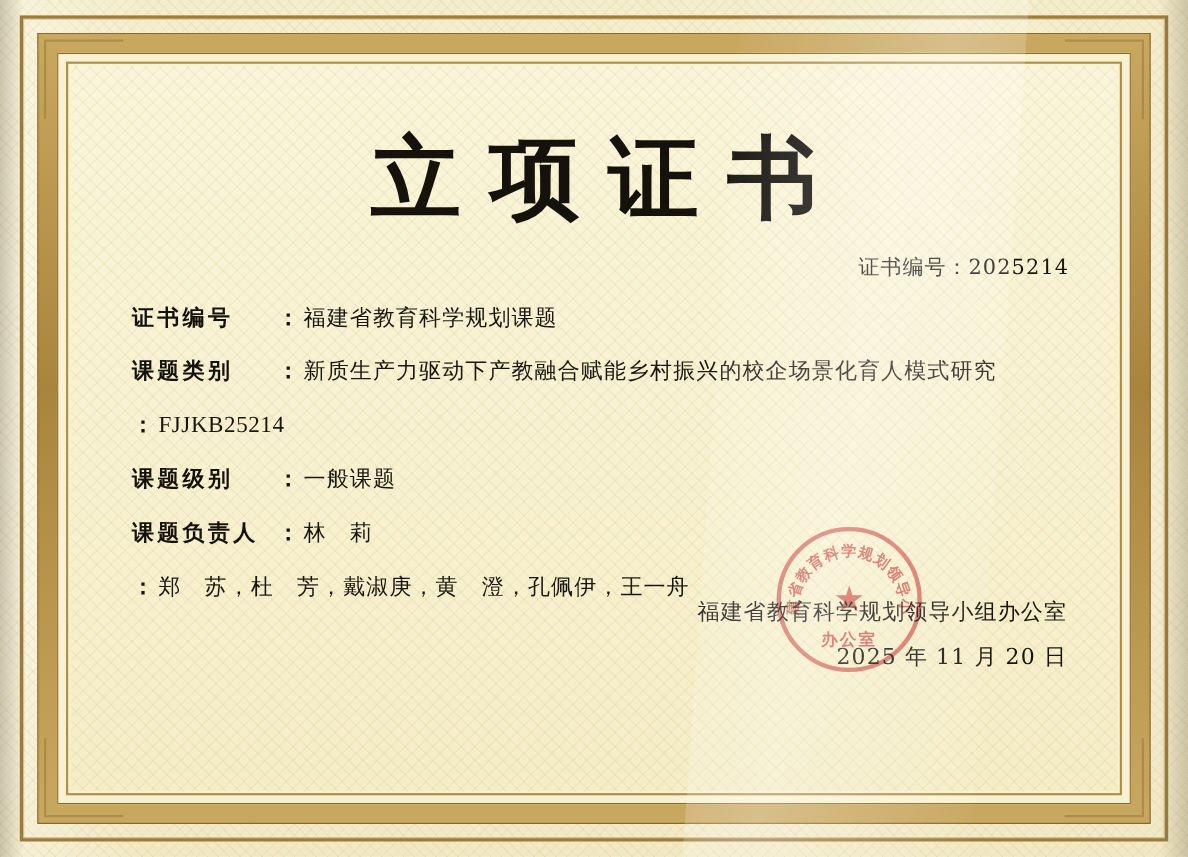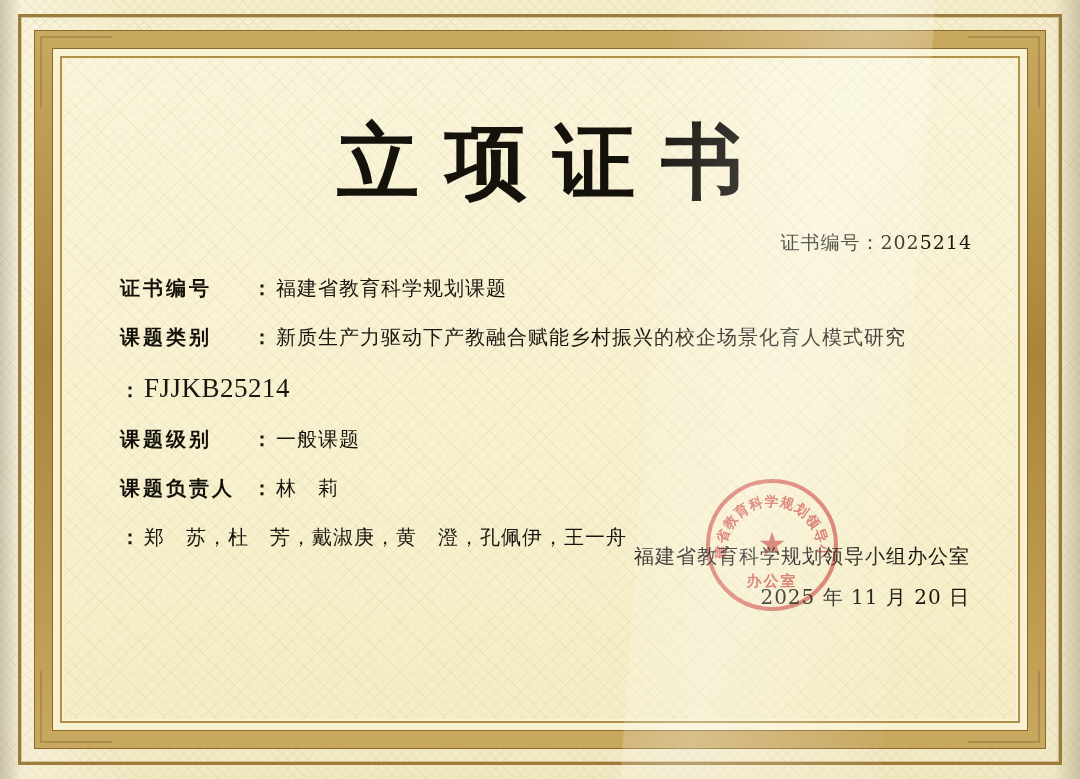--- a/index.html
+++ b/index.html
@@ -160,21 +160,21 @@
     margin-right: 4px;
   }
   .field-value {
     font-family: "DejaVu Serif", serif;
     font-size: 20px;
     color: #1a160f;
     letter-spacing: 1px;
   }
   .field-value.latin {
     font-family: "Liberation Serif", serif;
-    font-size: 27px;
+    font-size: 21px;
     letter-spacing: 0.5px;
     text-align: right;
   }
 
   .signature-block {
     position: absolute;
     right: 46px;
     bottom: 108px;
     text-align: right;
   }

